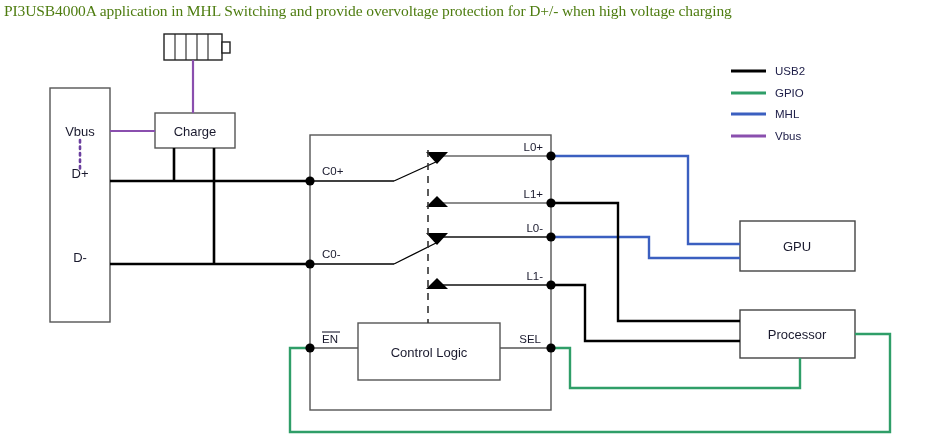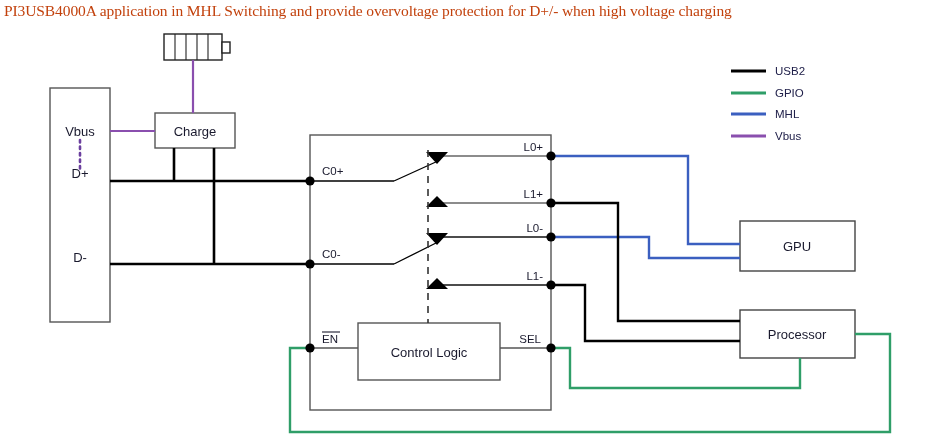--- a/index.html
+++ b/index.html
@@ -1,19 +1,19 @@
 <!DOCTYPE html>
 <html><head>
 <meta charset="utf-8">
 <style>
   html,body{margin:0;padding:0;background:#ffffff;}
   body{width:949px;height:437px;position:relative;overflow:hidden;
        font-family:"Liberation Sans",sans-serif;color:#111;}
   #title{position:absolute;left:4px;top:2px;width:944px;
-         font-family:"Liberation Serif",serif;font-size:15.5px;color:#c2410c;
+         font-family:"Liberation Serif",serif;font-size:15.5px;color:#4d7c0f;
          white-space:nowrap;letter-spacing:-0.1px;}
   svg{position:absolute;left:0;top:0;width:949px;height:437px;}
   .lbl{font-family:"Liberation Sans",sans-serif;fill:#1a1a2e;}
   .pin{font-size:11.5px;}
   .boxlbl{font-size:13px;}
   .conlbl{font-size:13px;}
   .leglbl{font-size:11.5px;fill:#20204a;}
 </style>
 </head>
 <body>

